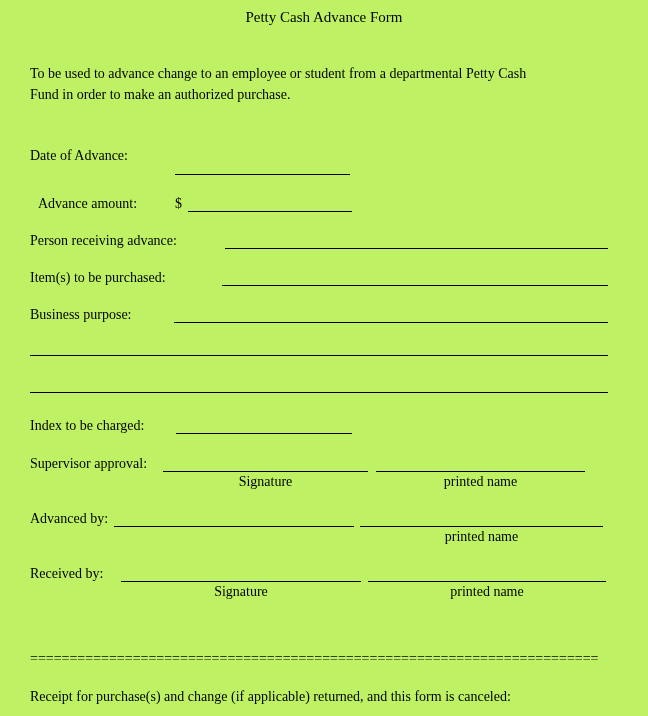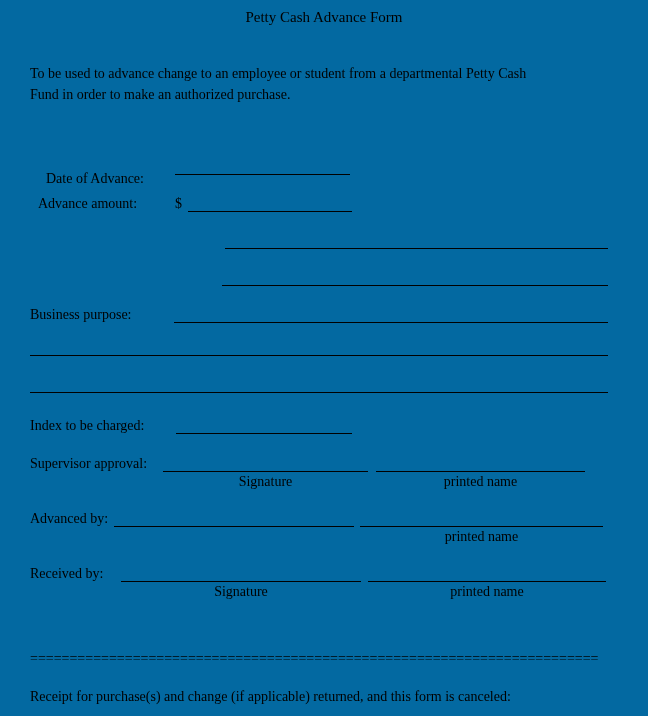--- a/index.html
+++ b/index.html
@@ -1,20 +1,20 @@
 <!DOCTYPE html>
 <html><head>
 <meta charset="utf-8">
 <style>
   html, body { margin: 0; padding: 0; background: #ffffff; }
   .page {
     position: relative;
     width: 648px;
     height: 716px;
-    background: #0369a1;
+    background: #bef264;
     font-family: "Liberation Serif", "DejaVu Serif", serif;
     font-size: 14px;
     color: #000000;
     overflow: hidden;
   }
   .title {
     position: absolute;
     top: 9px;
     left: 0;
     width: 100%;
@@ -67,29 +67,31 @@
 </head>
 <body>
 
 <div class="page">
 
   <h1 class="title">Petty Cash Advance Form</h1>
 
   <p class="intro">To be used to advance change to an employee or student from a departmental Petty Cash
 Fund in order to make an authorized purchase.</p>
 
-  <span class="label" style="left:30px; top:170px;margin-left:16px;">Date of Advance:</span>
+  <span class="label" style="left:30px; top:147px;">Date of Advance:</span>
   <span class="blank" style="left:175px; top:157px; width:175px;"></span>
 
   <span class="label" style="left:38px; top:195px;">Advance amount:</span>
   <span class="label" style="left:175px; top:195px;">$</span>
   <span class="blank" style="left:188px; top:194px; width:164px;"></span>
 
+  <span class="label" style="left:30px; top:232px;">Person receiving advance:</span>
   <span class="blank" style="left:225px; top:231px; width:383px;"></span>
 
+  <span class="label" style="left:30px; top:269px;">Item(s) to be purchased:</span>
   <span class="blank" style="left:222px; top:268px; width:386px;"></span>
 
   <span class="label" style="left:30px; top:306px;">Business purpose:</span>
   <span class="blank" style="left:174px; top:305px; width:434px;"></span>
   <span class="blank" style="left:30px; top:338px; width:578px;"></span>
   <span class="blank" style="left:30px; top:375px; width:578px;"></span>
 
   <span class="label" style="left:30px; top:417px;">Index to be charged:</span>
   <span class="blank" style="left:176px; top:416px; width:176px;"></span>
 

